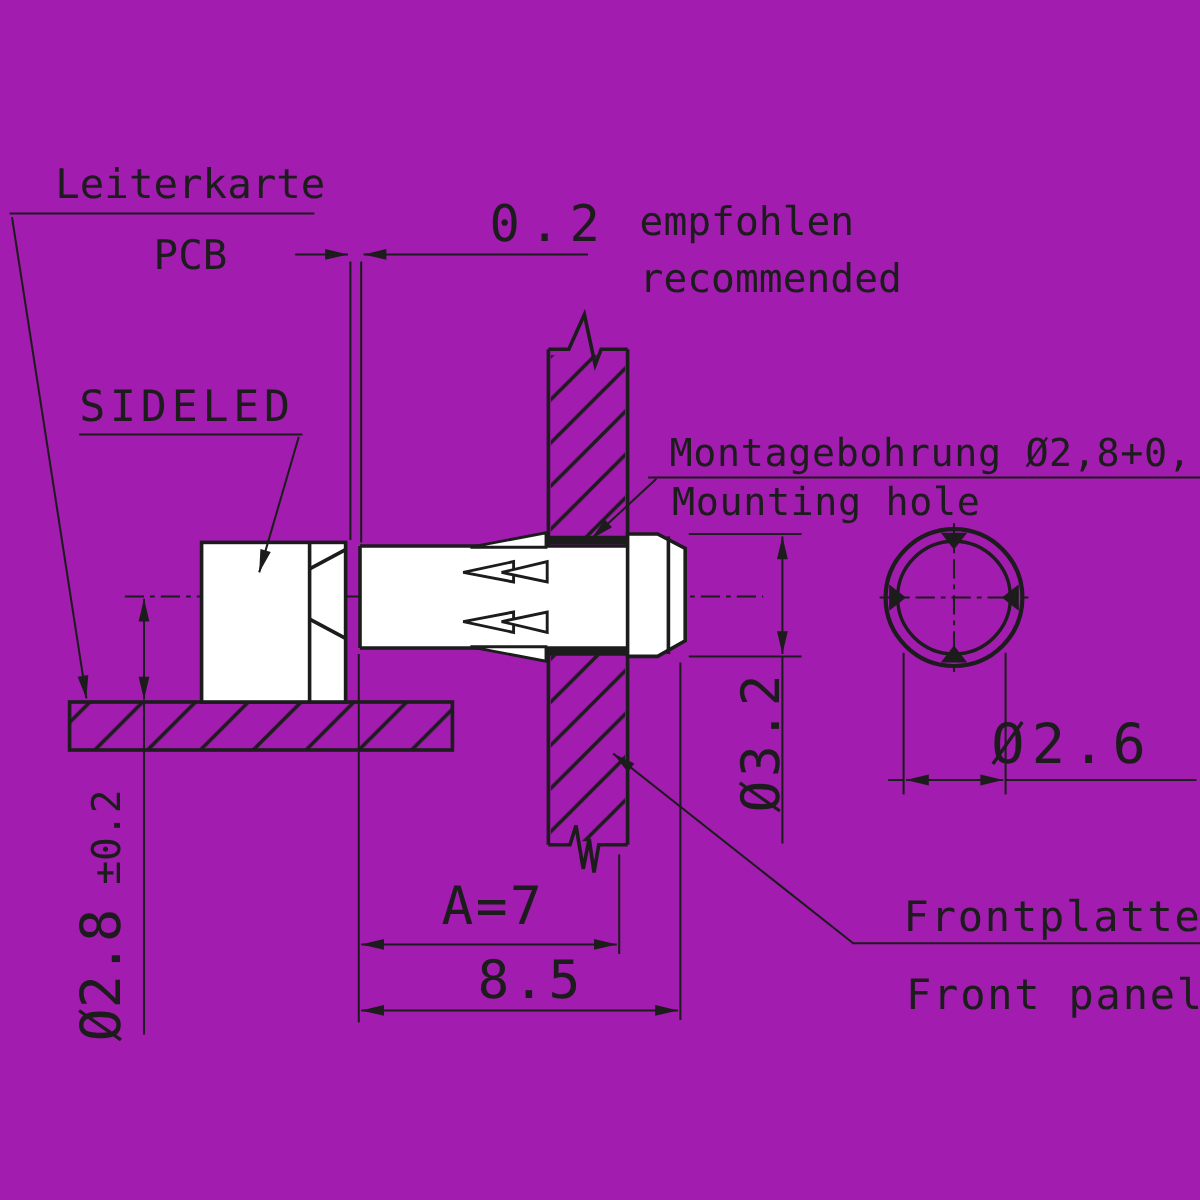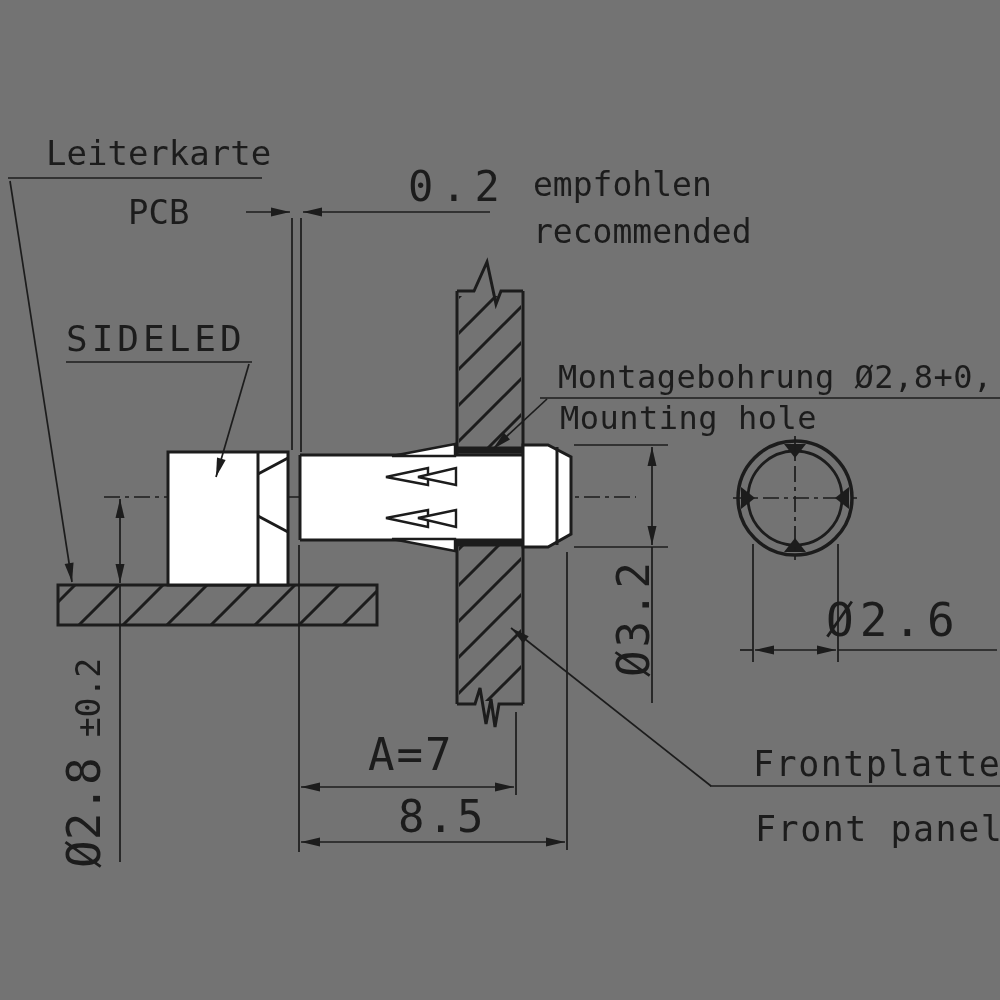--- a/index.html
+++ b/index.html
@@ -1,16 +1,16 @@
 <!DOCTYPE html>
 <html><head>
 <meta charset="utf-8">
 <style>
   html,body{margin:0;padding:0;background:#ffffff;}
-  .stage{position:relative;width:1000px;height:1000px;background:#737373;overflow:hidden;}
+  .stage{position:relative;width:1000px;height:1000px;background:#a21caf;overflow:hidden;}
   svg{display:block;}
   text{font-family:"DejaVu Sans Mono","Liberation Mono",monospace;fill:#1c1c1c;}
   .lbl{font-size:33px;}
   .lbl-big{font-size:42px;letter-spacing:8px;}
   .dim-num{font-size:44px;letter-spacing:2px;}
   .dia-big{font-size:46px;letter-spacing:6px;}
   .callout{font-size:32px;letter-spacing:0.5px;}
   .obj{stroke:#1c1c1c;stroke-width:3;fill:none;}
   .objfill{stroke:#1c1c1c;stroke-width:3;fill:#ffffff;}
   .thick{stroke:#1c1c1c;stroke-width:7;fill:none;}

